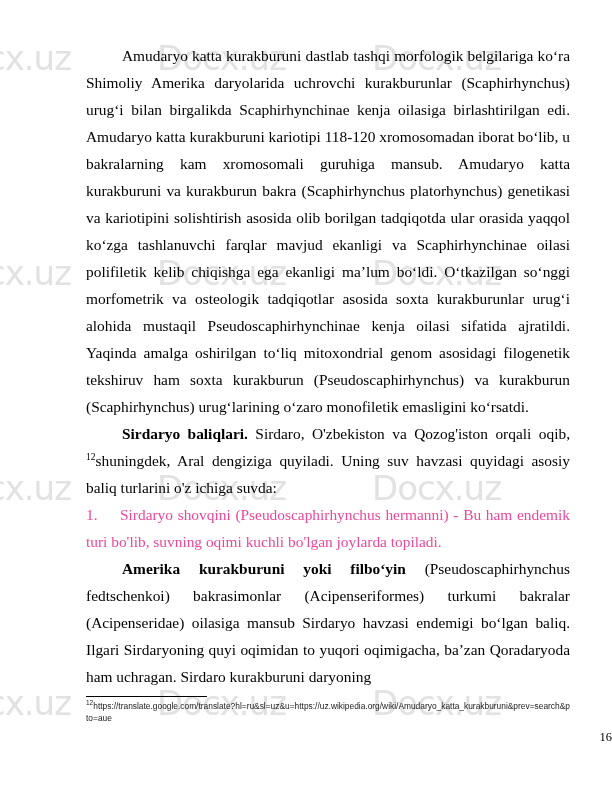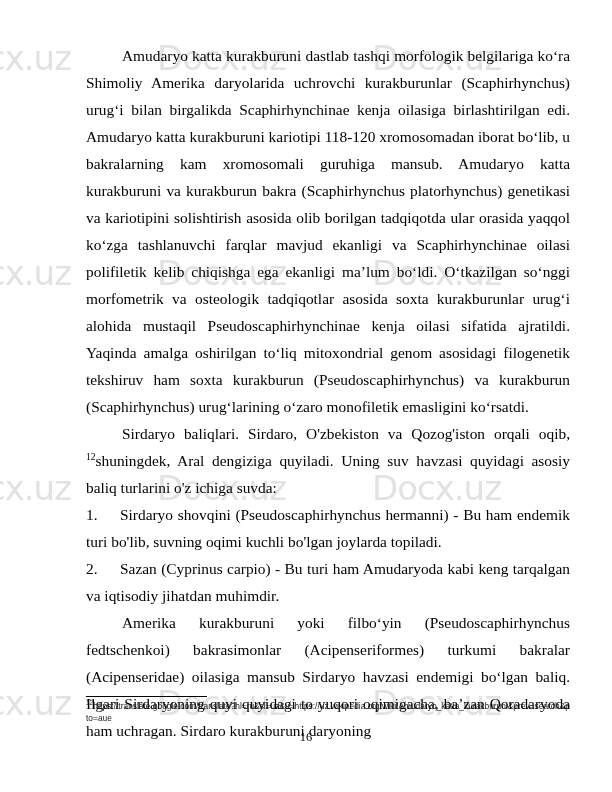--- a/index.html
+++ b/index.html
@@ -66,35 +66,35 @@
     font-size: 15.4px;
     line-height: 27px;
     text-align: justify;
     text-justify: inter-word;
     color: #000;
   }
   p.para.indent {
     text-indent: 36px;
   }
   .bold {
-    font-weight: normal;
+    font-weight: bold;
   }
   sup.fn-ref {
     font-size: 9.5px;
     vertical-align: super;
     line-height: 0;
   }
 
   
   p.listpara {
     margin: 0;
     font-size: 15.4px;
     line-height: 27px;
     text-align: justify;
-    color: #000000;
+    color: #ec4899;
   }
   .list-num {
     display: inline-block;
     width: 34px;
   }
 
   
   #footnote-area {
     position: absolute;
     left: 86px;
@@ -120,21 +120,21 @@
     vertical-align: super;
     line-height: 0;
   }
 
   
   #page-number {
     position: absolute;
     top: 730px;
     left: 0;
     width: 612px;
-    text-align: center;
+    text-align: right;
     font-family: "Liberation Serif", "DejaVu Serif", serif;
     font-size: 12.5px;
     color: #000;
   }
 </style>
 </head>
 <body>
 
 <div id="watermark-layer">
   <div class="watermark-row" style="top:38px;">
@@ -168,27 +168,24 @@
     </p>
 
     <p class="para indent">
       <span class="bold">Sirdaryo baliqlari.</span><span> Sirdaro, O'zbekiston va Qozog'iston orqali oqib, </span><sup class="fn-ref">12</sup><span>shuningdek, Aral dengiziga quyiladi. Uning suv havzasi quyidagi asosiy baliq turlarini o'z ichiga suvda:</span>
     </p>
 
     <p class="listpara">
       <span class="list-num">1.</span><span>Sirdaryo shovqini (Pseudoscaphirhynchus hermanni) - Bu ham endemik turi bo'lib, suvning oqimi kuchli bo'lgan joylarda topiladi.</span>
     </p>
 
-    <p class="listpara">
-      <span class="list-num">2.</span><span>Sazan (Cyprinus carpio) - Bu turi ham Amudaryoda kabi keng tarqalgan va iqtisodiy jihatdan muhimdir.</span>
-    </p>
 
 
     <p class="para indent">
-      <span class="bold">Amerika kurakburuni yoki filbo‘yin</span><span> (Pseudoscaphirhynchus fedtschenkoi) bakrasimonlar (Acipenseriformes) turkumi bakralar (Acipenseridae) oilasiga mansub Sirdaryo havzasi endemigi bo‘lgan baliq. Ilgari Sirdaryoning quyi quyidagi to yuqori oqimigacha, ba’zan Qoradaryoda ham uchragan. Sirdaro kurakburuni daryoning</span>
+      <span class="bold">Amerika kurakburuni yoki filbo‘yin</span><span> (Pseudoscaphirhynchus fedtschenkoi) bakrasimonlar (Acipenseriformes) turkumi bakralar (Acipenseridae) oilasiga mansub Sirdaryo havzasi endemigi bo‘lgan baliq. Ilgari Sirdaryoning quyi oqimidan to yuqori oqimigacha, ba’zan Qoradaryoda ham uchragan. Sirdaro kurakburuni daryoning</span>
     </p>
 
   </div>
 
   <div id="footnote-area">
     <div id="footnote-separator"></div>
     <p class="footnote-text"><sup>12</sup><span>https://translate.google.com/translate?hl=ru&amp;sl=uz&amp;u=https://uz.wikipedia.org/wiki/Amudaryo_katta_kurakburuni&amp;prev=search&amp;pto=aue</span></p>
   </div>
 
   <div id="page-number">16</div>

